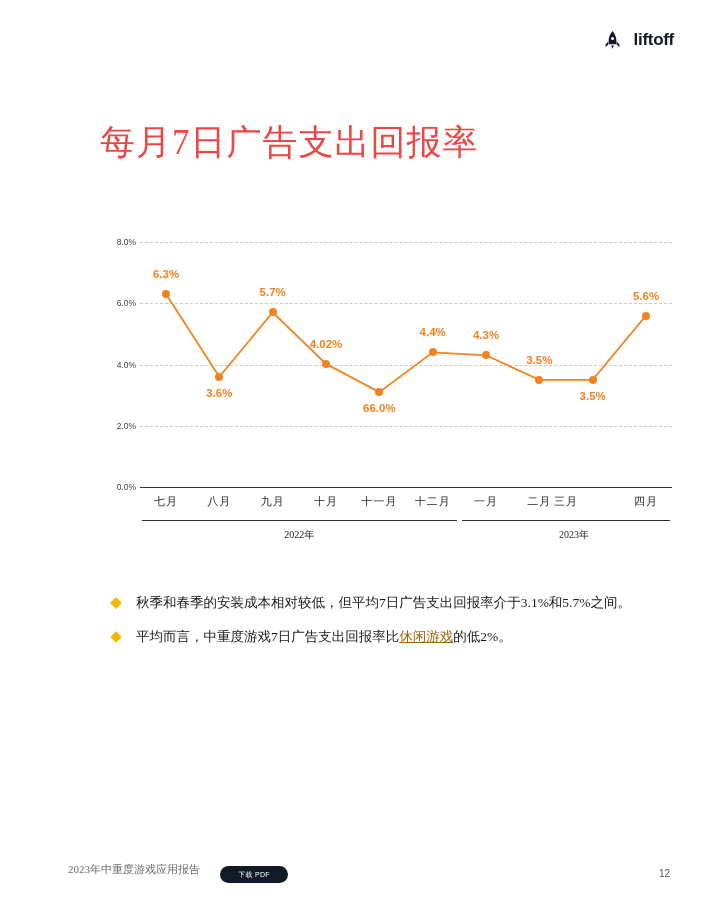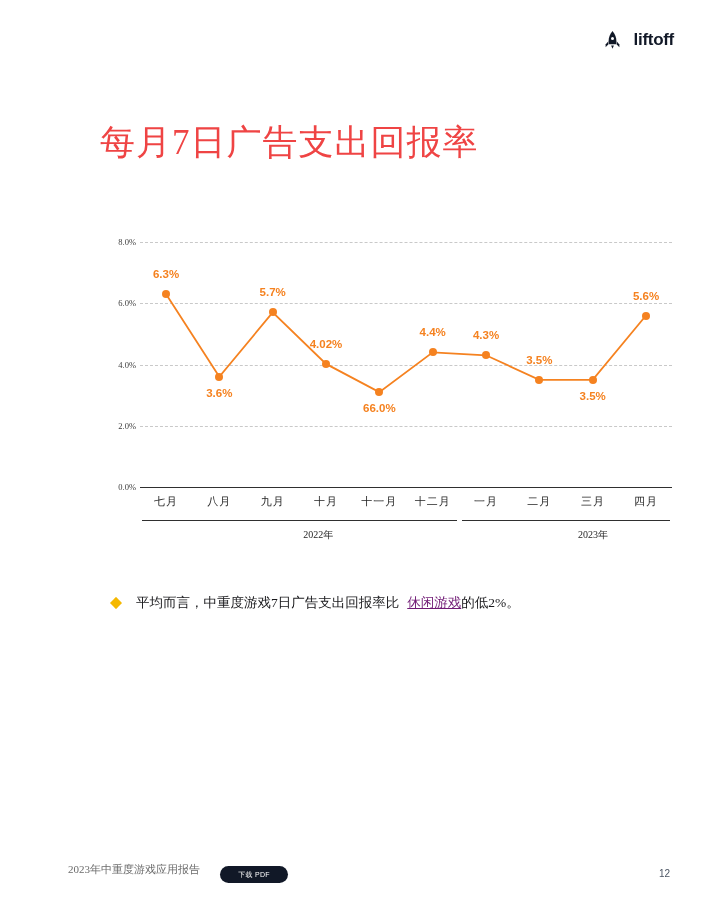--- a/index.html
+++ b/index.html
@@ -57,21 +57,21 @@
     left: 100px;
     top: 232px;
     width: 580px;
     height: 325px;
   }
   .ytick {
     position: absolute;
     left: 0;
     width: 36px;
     text-align: right;
-    font-family: Liberation Serif, serif;
+    font-family: Liberation Sans, sans-serif;
     font-size: 8.5px;
     color: #3b3b3b;
     transform: translateY(-50%);
   }
   .gridline {
     position: absolute;
     left: 40px;
     width: 532px;
     border-top: 1px dashed #c9c9c9;
     height: 0;
@@ -106,21 +106,20 @@
     top: 288px;
   }
   .year-label {
     position: absolute;
     top: 296px;
     font-family: "Liberation Serif", serif;
     font-size: 10px;
     color: #1f1f1f;
     transform: translateX(-50%);
     white-space: nowrap;
-    margin-left: 19px;
   }
   .dot {
     position: absolute;
     width: 8px;
     height: 8px;
     border-radius: 50%;
     background: #f58220;
     transform: translate(-50%, -50%);
   }
   .dlabel {
@@ -166,23 +165,22 @@
   .diamond {
     position: absolute;
     left: 12px;
     top: 6px;
     width: 8px;
     height: 8px;
     background: #f5b800;
     transform: rotate(45deg);
   }
   .link {
-    color: #701a75;
+    color: #a16207;
     text-decoration: underline;
-    margin-left: 8px;
   }
 
   
   .footer-text {
     position: absolute;
     left: 68px;
     bottom: 42px;
     font-family: "Liberation Serif", serif;
     font-size: 11px;
     color: #6b6b6b;
@@ -268,37 +266,38 @@
       <div class="dlabel" style="left:546px;top:57.5px">5.6%</div>
       <div class="xlabels">
         <div class="xlabel" style="left:26px">七月</div>
         <div class="xlabel" style="left:79.33333333333334px">八月</div>
         <div class="xlabel" style="left:132.66666666666669px">九月</div>
         <div class="xlabel" style="left:186px">十月</div>
         <div class="xlabel" style="left:239.33333333333337px">十一月</div>
         <div class="xlabel" style="left:292.6666666666667px">十二月</div>
         <div class="xlabel" style="left:346px">一月</div>
         <div class="xlabel" style="left:399.3333333333333px">二月</div>
-        <div class="xlabel" style="left:453px">三月</div>
+        <div class="xlabel" style="left:426px">三月</div>
         <div class="xlabel" style="left:506px">四月</div>
       </div>
       <div class="year-rule" style="left:42px;width:314.6666666666667px"></div>
       <div class="year-label" style="left:199.33333333333334px">2022年</div>
       <div class="year-rule" style="left:362px;width:208px"></div>
       <div class="year-label" style="left:474px">2023年</div>
     </div>
 </div>
 
 <div class="body-copy">
   <ul class="bullets">
     <li>
       <span class="diamond"></span>
     </li>
     <li>
       <span class="diamond"></span>
+      <span>秋季和春季的安装成本相对较低，但平均7日广告支出回报率介于3.1%和5.7%之间。</span>
     </li>
     <li>
       <span class="diamond"></span>
       <span>平均而言，中重度游戏7日广告支出回报率比</span><a class="link" href="#">休闲游戏</a><span>的低2%。</span>
     </li>
   </ul>
 </div>
 
 <div class="footer-text">2023年中重度游戏应用报告</div>
 <div class="download-pill">

